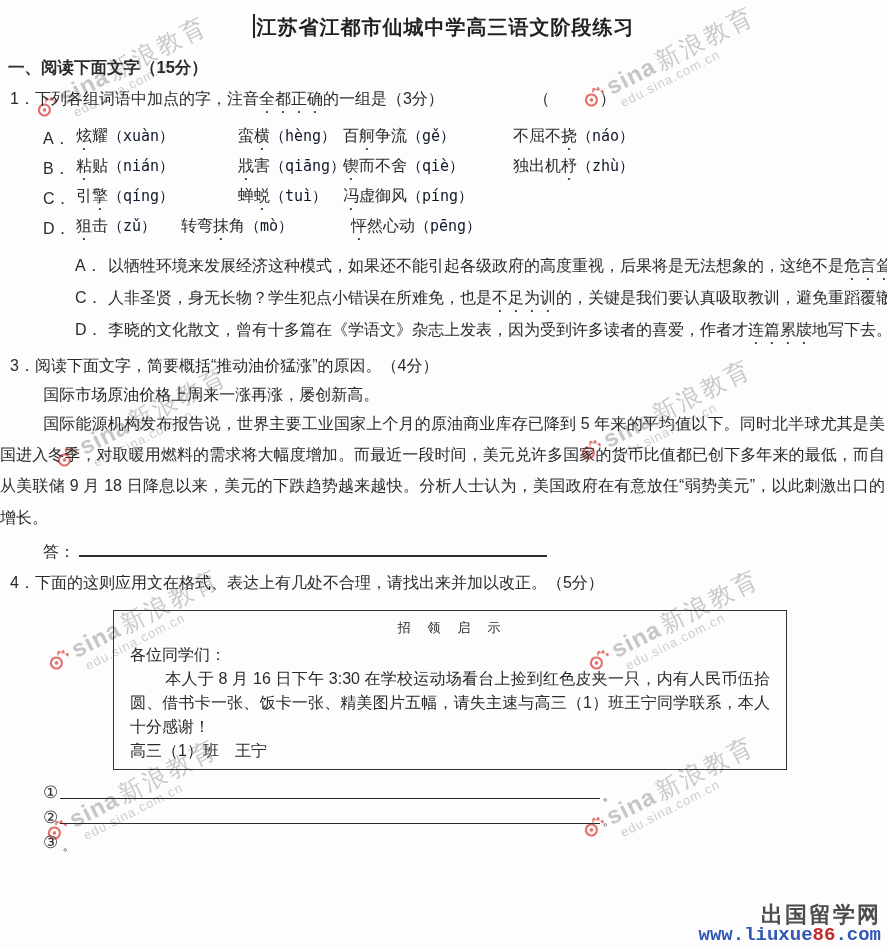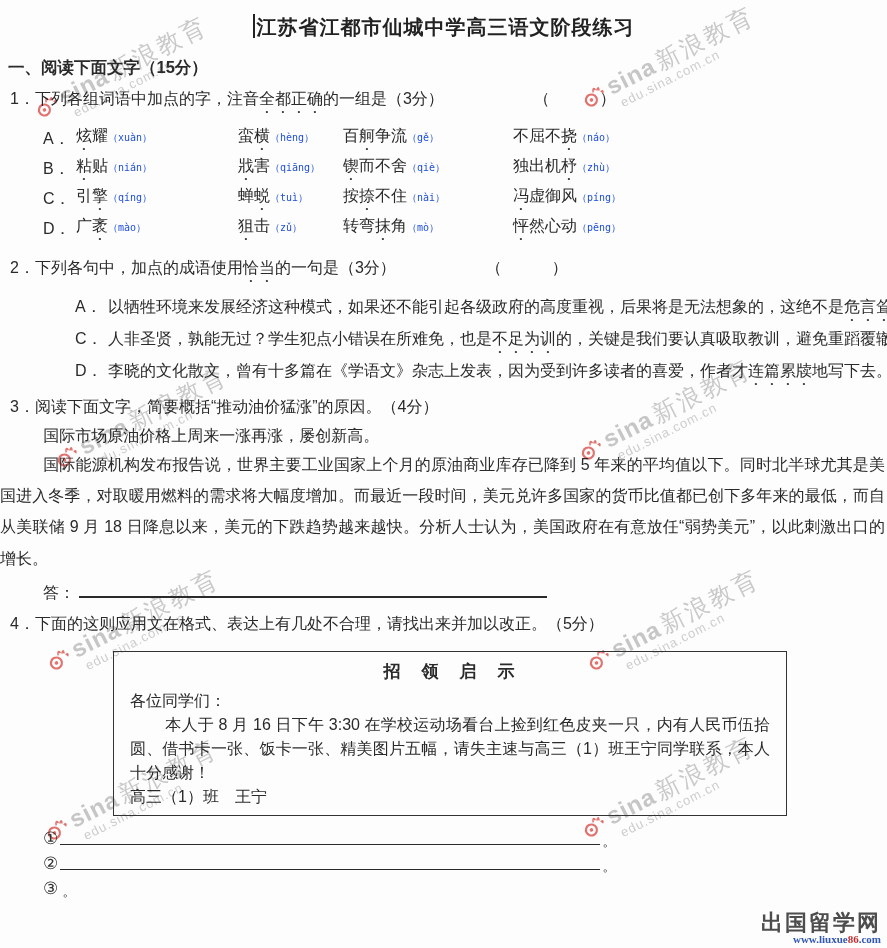--- a/index.html
+++ b/index.html
@@ -40,21 +40,21 @@
   }
 
   
   .q1-table{margin:8px 0 0 43px;}
   .q1-row{display:flex;height:30px;align-items:center;white-space:nowrap;}
   .q1-label{width:33px;}
   .q1-c1{width:162px;}
   .q1-c2{width:105px;}
   .q1-c3{width:170px;}
   .q1-c4{width:auto;}
-  .py{font-family:"DejaVu Sans Mono", monospace;font-size:10px;color:#1d4ed8;}
+  .py{font-family:"DejaVu Sans Mono", monospace;font-size:15px;color:#0f172a;}
 
   
   .q2-opt{margin-left:43px;height:32px;line-height:32px;white-space:nowrap;}
   .q2-opt .opt-label{display:inline-block;width:33px;margin-left:32px;}
 
   
   .para-ind{margin:8px 2px 0 0;text-indent:2.7em;}
   .para-just{margin:2px 2px 0 0;text-indent:2.7em;text-align:justify;line-height:1.95;}
   .answer-row{margin:6px 0 0 43px;white-space:nowrap;}
   .uline{display:inline-block;border-bottom:2px solid #2a2a2a;height:1em;vertical-align:baseline;}
@@ -62,37 +62,37 @@
 
   
   .notice-box{
     box-sizing:border-box;
     margin:16px 0 0 113px;
     width:674px;
     border:1.5px solid #333;
     padding:8px 16px 6px 16px;
     background:transparent;
   }
-  .notice-title{text-align:center;font-size:17px;letter-spacing:2px;margin-bottom:6px;font-weight:bold;}
+  .notice-title{text-align:center;font-size:13px;letter-spacing:2px;margin-bottom:6px;}
   .notice-salutation{line-height:24px;}
   .notice-body{margin:0;text-indent:2.2em;line-height:24px;text-align:justify;}
   .notice-date{text-align:right;padding-right:14px;line-height:24px;margin-top:4px;}
   .notice-signer{padding-right:14px;line-height:24px;}
 
   
   .blanks{margin:8px 0 0 43px;}
   .blank-row{display:flex;align-items:flex-end;height:25px;white-space:nowrap;}
   .bnum{font-size:17px;color:#333;margin-right:2px;line-height:20px;}
   .bline{width:540px;border-bottom:1.5px solid #2a2a2a;height:1px;margin-bottom:4px;}
   .bperiod{font-size:14px;line-height:16px;margin-left:2px;}
 
   
   .footer{position:absolute;right:6px;bottom:2px;text-align:right;z-index:2;line-height:1.05;}
   .footer-site{font-size:22px;font-weight:bold;color:#4d4d4d;letter-spacing:2px;}
-  .footer-url{font-size:11px;font-weight:bold;color:#3157b4;font-family:Liberation Serif, serif;}
+  .footer-url{font-size:19px;font-weight:bold;color:#3157b4;font-family:Liberation Mono, monospace;}
   .footer-url .red{color:#c22a2a;}
 </style>
 </head>
 <body>
 
 <div class="page">
 
   <div class="wm" style="left:28px;top:55px">
     <div class="wm-top">
         <span class="wm-logo"><svg width="26" height="24" viewBox="0 0 26 24">
@@ -210,37 +210,34 @@
         <span class="q1-label">B．</span>
         <span class="q1-c1"><span></span><span class="em">粘</span><span>贴</span><span class="py">（nián）</span></span>
         <span class="q1-c2"><span></span><span class="em">戕</span><span>害</span><span class="py">（qiāng）</span></span>
         <span class="q1-c3"><span></span><span class="em">锲</span><span>而不舍</span><span class="py">（qiè）</span></span>
         <span class="q1-c4"><span>独出机</span><span class="em">杼</span><span></span><span class="py">（zhù）</span></span>
       </div>
       <div class="q1-row">
         <span class="q1-label">C．</span>
         <span class="q1-c1"><span>引</span><span class="em">擎</span><span></span><span class="py">（qíng）</span></span>
         <span class="q1-c2"><span>蝉</span><span class="em">蜕</span><span></span><span class="py">（tuì）</span></span>
-        <span class="q1-c3"><span>按</span><span class="em">捺</span><span>不住</span><span class="py">（nài）</span></span>
         <span class="q1-c4"><span></span><span class="em">冯</span><span>虚御风</span><span class="py">（píng）</span></span>
       </div>
       <div class="q1-row">
         <span class="q1-label">D．</span>
-        <span class="q1-c1"><span>广</span><span class="em">袤</span><span></span><span class="py">（mào）</span></span>
         <span class="q1-c2"><span></span><span class="em">狙</span><span>击</span><span class="py">（zǔ）</span></span>
         <span class="q1-c3"><span>转弯</span><span class="em">抹</span><span>角</span><span class="py">（mò）</span></span>
         <span class="q1-c4"><span></span><span class="em">怦</span><span>然心动</span><span class="py">（pēng）</span></span>
       </div>
     </div>
 
-    <div class="stem" style="margin-top:14px"><span>2．下列各句中，加点的成语使用</span><span class="em">恰当</span><span>的一句是（3分）</span><span class="paren">（　　）</span></div>
 
     <div style="margin-top:6px">
       <div class="q2-opt"><span class="opt-label">A．</span><span>以牺牲环境来发展经济这种模式，如果还不能引起各级政府的高度重视，后果将是无法想象的，这绝不是</span><span class="em">危言耸听</span></div>
-      <div class="q2-opt"><span class="opt-label">C．</span><span>人非圣贤，孰能无过？学生犯点小错误在所难免，也是</span><span class="em">不足为训</span><span>的，关键是我们要认真吸取教训，避免重蹈覆辙。</span></div>
+      <div class="q2-opt"><span class="opt-label">C．</span><span>人非圣贤，身无长物？学生犯点小错误在所难免，也是</span><span class="em">不足为训</span><span>的，关键是我们要认真吸取教训，避免重蹈覆辙。</span></div>
       <div class="q2-opt"><span class="opt-label">D．</span><span>李晓的文化散文，曾有十多篇在《学语文》杂志上发表，因为受到许多读者的喜爱，作者才</span><span class="em">连篇累牍</span><span>地写下去。</span></div>
     </div>
 
     <div class="stem" style="margin-top:10px">3．阅读下面文字，简要概括“推动油价猛涨”的原因。（4分）</div>
     <div class="para-ind">国际市场原油价格上周来一涨再涨，屡创新高。</div>
     <div class="para-just">国际能源机构发布报告说，世界主要工业国家上个月的原油商业库存已降到 5 年来的平均值以下。同时北半球尤其是美国进入冬季，对取暖用燃料的需求将大幅度增加。而最近一段时间，美元兑许多国家的货币比值都已创下多年来的最低，而自从美联储 9 月 18 日降息以来，美元的下跌趋势越来越快。分析人士认为，美国政府在有意放任“弱势美元”，以此刺激出口的增长。</div>
     <div class="answer-row"><span>答：</span><span class="uline ans-line"></span></div>
 
     <div class="stem" style="margin-top:10px">4．下面的这则应用文在格式、表达上有几处不合理，请找出来并加以改正。（5分）</div>
 

